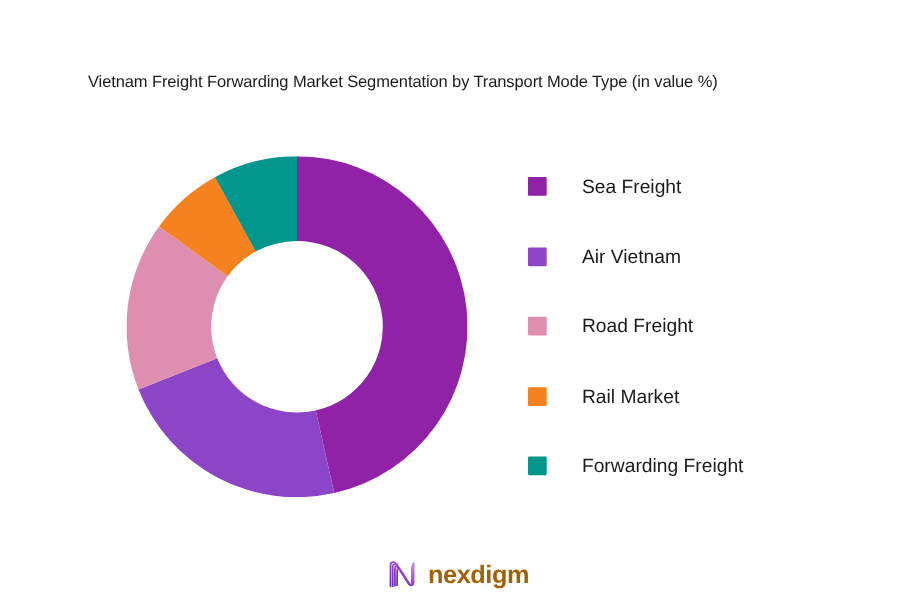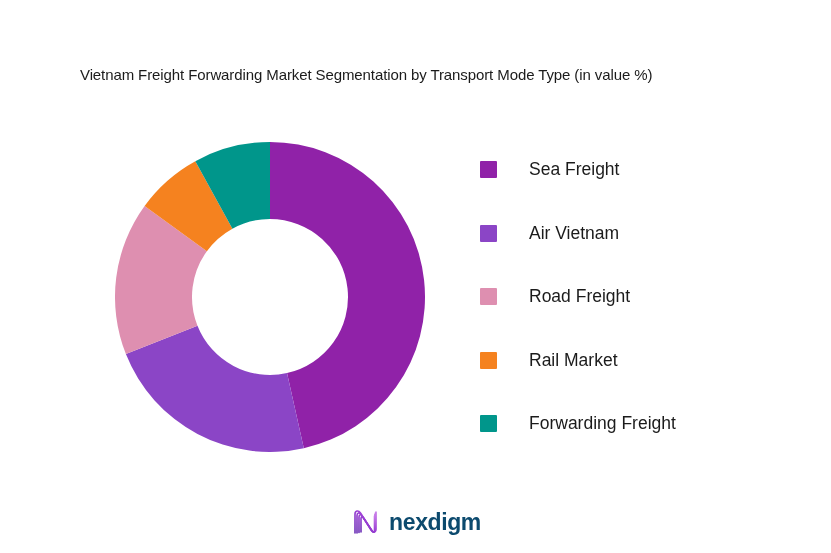--- a/index.html
+++ b/index.html
@@ -78,21 +78,21 @@
     align-items: center;
     justify-content: center;
     gap: 9px;
   }
   #logo-mark {
     display: block;
   }
   #logo-word {
     font-size: 23px;
     font-weight: bold;
-    color: #0c4a6e;
+    color: #a16207;
     letter-spacing: -0.4px;
     line-height: 1;
   }
 </style>
 </head>
 <body>
 
 <div id="chart-card">
 
   <div id="chart-title">Vietnam Freight Forwarding Market Segmentation by Transport Mode Type (in value %)</div>

